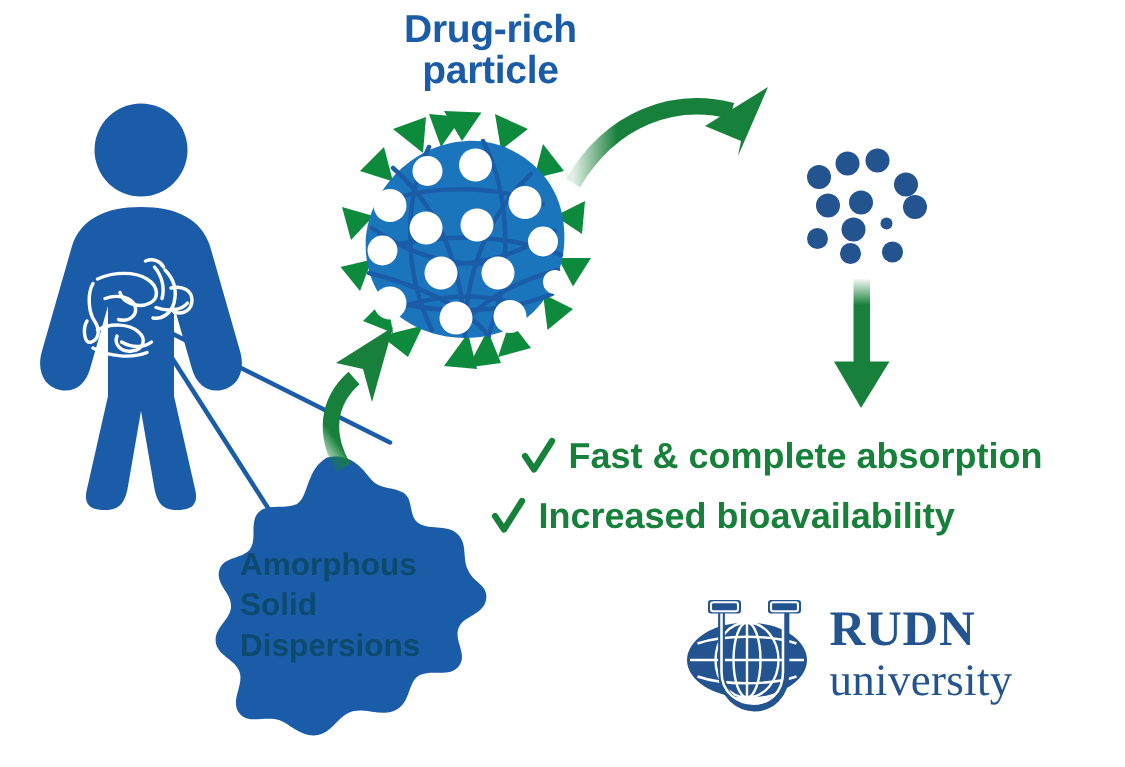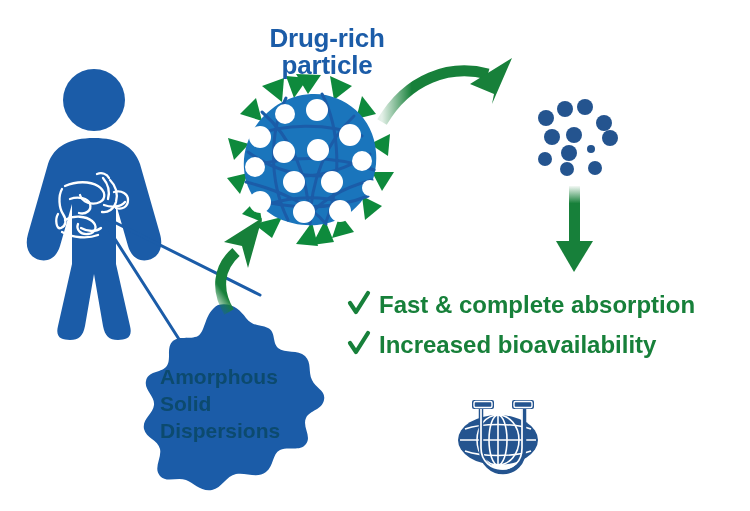--- a/index.html
+++ b/index.html
@@ -30,29 +30,29 @@
     font-size:26px;
   }
   #label-dissolved{
     left:487px; top:8px; width:200px;
     font-size:25px;
   }
 
   .benefit-row{
     position:absolute;
     display:flex;
-    align-items:flex-start;
+    align-items:center;
     gap:9px;
     color:#17803A;
     font-weight:bold;
     font-size:24px;
     white-space:nowrap;
   }
   #benefit-0{left:348px; top:291px;}
-  #benefit-1{left:348px; top:331px;}
+  #benefit-1{left:328px; top:331px;}
   .check-ico{width:22px;height:26px;flex:none;}
 
   .asd-text{
     position:absolute;
     left:160px; top:364px;
     color:#0c4a6e;
     font-weight:bold;
     font-size:21px;
     line-height:1.28;
     text-align:left;
@@ -263,21 +263,21 @@
       <linearGradient id="gradDown" x1="0" y1="0" x2="0" y2="1">
         <stop offset="0" stop-color="#17803A" stop-opacity="0.05"></stop>
         <stop offset="0.30" stop-color="#17803A" stop-opacity="1"></stop>
         <stop offset="1" stop-color="#17803A" stop-opacity="1"></stop>
       </linearGradient>
     </defs>
     <rect x="17" y="0" width="11" height="58" fill="url(#gradDown)"></rect>
     <polygon fill="#17803A" points="4,55 41,55 22,86"></polygon>
   </svg>
 
-  <div class="label" id="label-drug-rich" style="white-space:pre;margin-top:19px;">Drug-rich
+  <div class="label" id="label-drug-rich" style="white-space:pre;">Drug-rich
 particle</div>
 
 
   <div class="benefit-row" id="benefit-0">
     <svg class="check-ico" viewBox="0 0 22 26">
       <path d="M2 12 L 8 21 L 20 2" fill="none" stroke="#17803A" stroke-width="4.2" stroke-linecap="round" stroke-linejoin="round"></path>
     </svg>
     <span>Fast &amp; complete absorption</span>
   </div>
 
@@ -309,14 +309,18 @@
     <g fill="#24548F">
       <rect x="20" y="8" width="22" height="9" rx="2"></rect>
       <rect x="60" y="8" width="22" height="9" rx="2"></rect>
     </g>
     <g fill="none" stroke="#ffffff" stroke-width="1.4">
       <rect x="22" y="9.5" width="18" height="6" rx="1.5"></rect>
       <rect x="62" y="9.5" width="18" height="6" rx="1.5"></rect>
     </g>
   </svg>
 
+  <div id="rudn-wordmark">
+    <div id="rudn-line-1">RUDN</div>
+    <div id="rudn-line-2">university</div>
+  </div>
 
 </div>
 
 </body></html>

